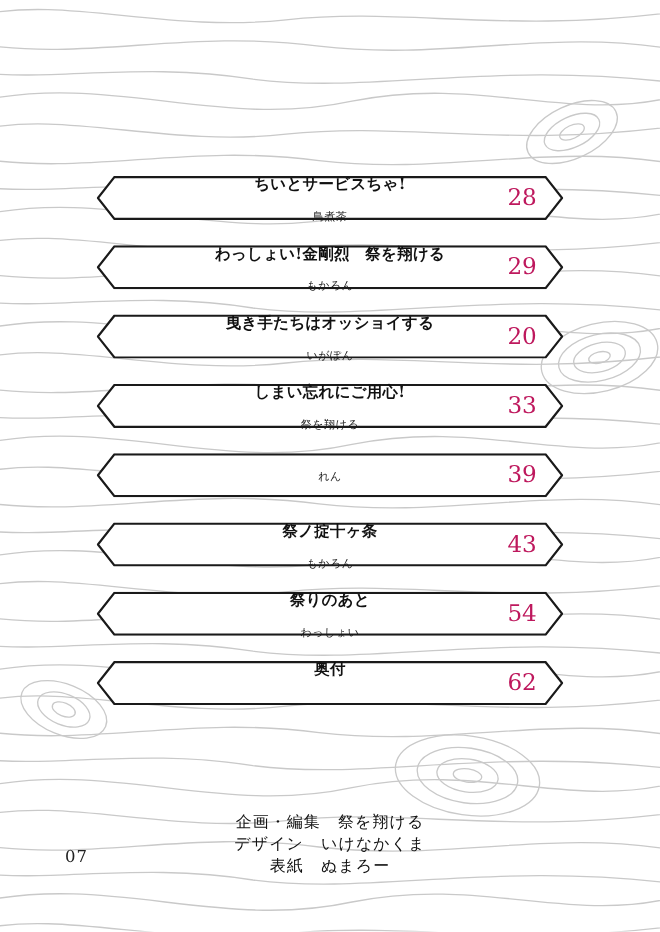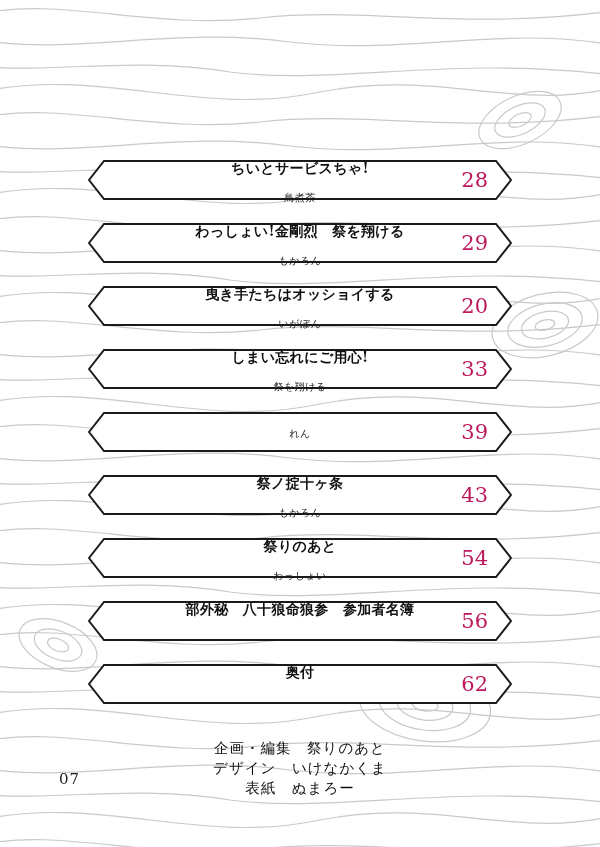--- a/index.html
+++ b/index.html
@@ -203,45 +203,35 @@
       <svg class="banner-shape" viewBox="0 0 424 40">
         <polygon points="16,1 408,1 423,20 408,39 16,39 1,20" fill="#ffffff" stroke="#1a1a1a" stroke-width="2"></polygon>
       </svg>
       <div class="banner-content">
         <div class="entry-title">祭りのあと</div>
         <div class="entry-author">わっしょい</div>
       </div>
       <div class="entry-page">54</div>
     </div>
 
-    <div class="banner">
-      <svg class="banner-shape" viewBox="0 0 424 40">
-        <polygon points="16,1 408,1 423,20 408,39 16,39 1,20" fill="#ffffff" stroke="#1a1a1a" stroke-width="2"></polygon>
-      </svg>
-      <div class="banner-content">
-        <div class="entry-title">部外秘　八十狼命狼参　参加者名簿</div>
-
-      </div>
-      <div class="entry-page">56</div>
-    </div>
 
     <div class="banner">
       <svg class="banner-shape" viewBox="0 0 424 40">
         <polygon points="16,1 408,1 423,20 408,39 16,39 1,20" fill="#ffffff" stroke="#1a1a1a" stroke-width="2"></polygon>
       </svg>
       <div class="banner-content">
         <div class="entry-title">奥付</div>
 
       </div>
       <div class="entry-page">62</div>
     </div>
 
   </div>
 
   <div class="credits">
-    <div>企画・編集　祭りのあと</div>
+    <div>企画・編集　祭を翔ける</div>
     <div>デザイン　いけなかくま</div>
     <div>表紙　ぬまろー</div>
   </div>
 
   <div class="folio">07</div>
 
 </div>
 
 </body></html>

